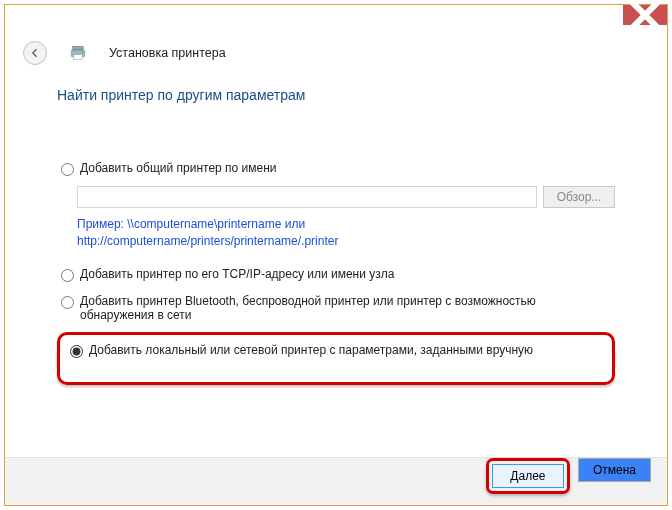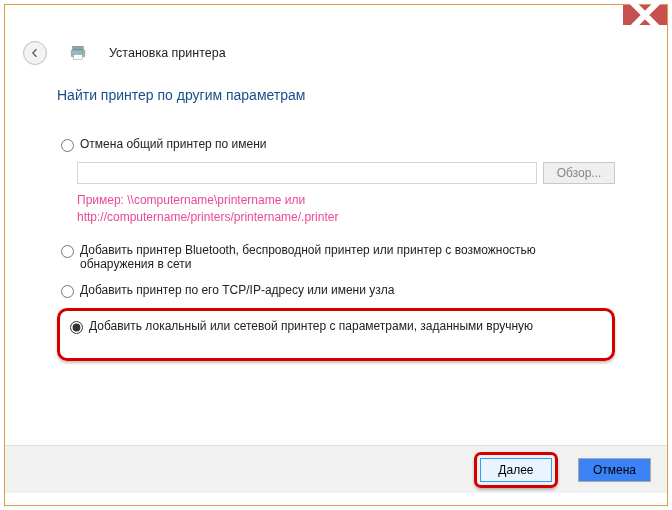--- a/index.html
+++ b/index.html
@@ -70,21 +70,21 @@
     font-size: 12.5px;
     color: #222;
   }
   .content {
     padding: 8px 52px 0 52px;
   }
   .main-heading {
     color: #1a4e8a;
     font-size: 14px;
     font-weight: 400;
-    margin: 0 0 32px 0;
+    margin: 0 0 56px 0;
   }
   .radio-row {
     display: flex;
     align-items: flex-start;
     gap: 6px;
     margin-bottom: 8px;
     padding: 2px 4px;
   }
   .radio-row input[type=radio] {
     margin: 2px 0 0 0;
@@ -117,45 +117,45 @@
     height: 22px;
     width: 72px;
     border: 1px solid #c9c9c9;
     background: #efefef;
     color: #888;
     font-size: 12px;
     cursor: default;
   }
   .example-text {
     margin-left: 20px;
-    color: #ec4899;
+    color: #1d4ed8;
     font-size: 12px;
     line-height: 1.45;
     margin-bottom: 14px;
   }
   .highlight {
     border: 3px solid #d40000;
     border-radius: 10px;
     padding: 6px 6px;
     margin-top: 4px;
     box-shadow: 0 2px 3px rgba(0,0,0,0.25);
   }
   .footer {
     position: absolute;
-    bottom: 12px;
+    bottom: 0;
     left: 0;
     right: 0;
     height: 48px;
     border-top: 1px solid #e0e0e0;
     background: #f1f1f1;
     display: flex;
-    align-items: center;
+    align-items: flex-start;
     justify-content: flex-end;
     padding: 0 16px;
-    gap: 20px;
+    gap: 8px;
   }
   .btn {
     min-width: 72px;
     height: 24px;
     border: 1px solid #aaa;
     background: #3b82f6;
     font-size: 12px;
     cursor: pointer;
     padding: 0 14px;
   }
@@ -200,39 +200,39 @@
           </svg>
       </span>
       <span class="header-title">Установка принтера</span>
     </div>
 
     <div class="content">
       <div class="main-heading">Найти принтер по другим параметрам</div>
 
       <label class="radio-row">
         <input type="radio" name="opt" style="">
-        <span class="radio-label">Отмена общий принтер по имени</span>
+        <span class="radio-label">Добавить общий принтер по имени</span>
       </label>
 
       <div class="input-row">
         <input type="text" class="text-input" style="">
         <button class="browse-btn" disabled="">Обзор...</button>
       </div>
 
       <div class="example-text" style="white-space: pre-line;">Пример: \\computername\printername или
 http://computername/printers/printername/.printer</div>
 
       <label class="radio-row">
         <input type="radio" name="opt" style="">
-        <span class="radio-label">Добавить принтер Bluetooth, беспроводной принтер или принтер с возможностью обнаружения в сети</span>
+        <span class="radio-label">Добавить принтер по его TCP/IP-адресу или имени узла</span>
       </label>
 
       <label class="radio-row">
         <input type="radio" name="opt" style="">
-        <span class="radio-label">Добавить принтер по его TCP/IP-адресу или имени узла</span>
+        <span class="radio-label">Добавить принтер Bluetooth, беспроводной принтер или принтер с возможностью обнаружения в сети</span>
       </label>
 
       <div class="highlight">
         <label class="radio-row" style="margin-bottom:16px;">
           <input type="radio" name="opt" checked="" style="">
           <span class="radio-label">Добавить локальный или сетевой принтер с параметрами, заданными вручную</span>
         </label>
       </div>
     </div>
 

